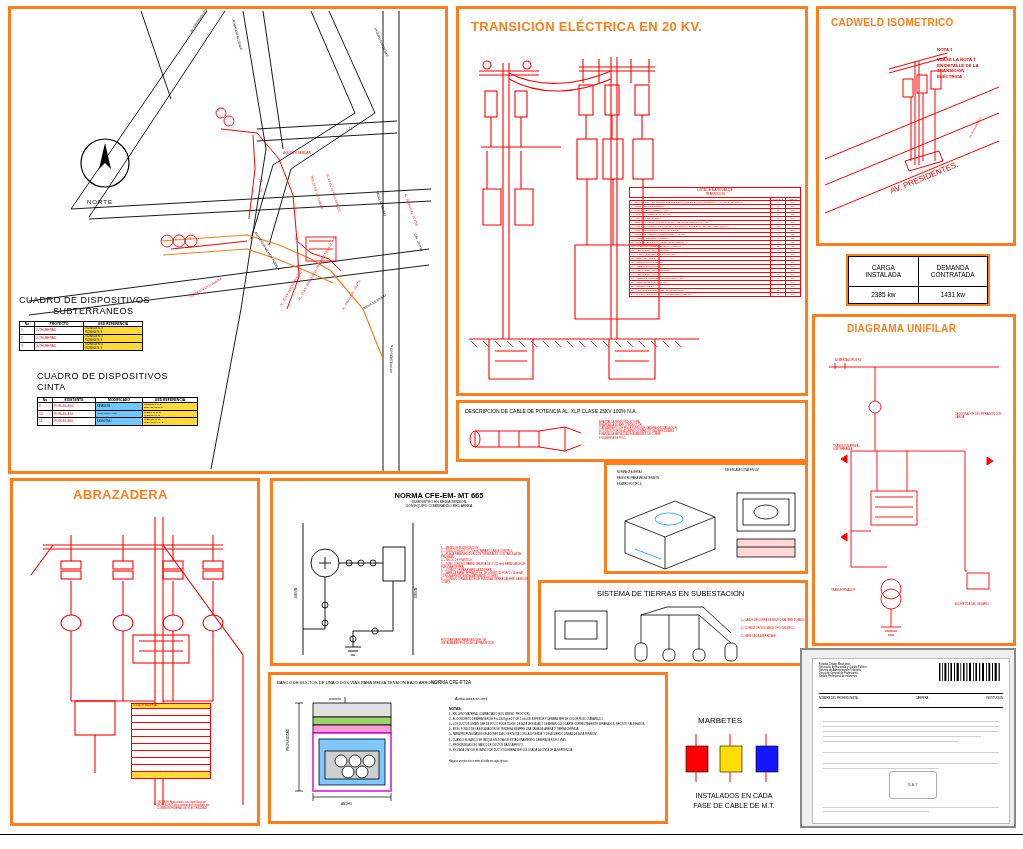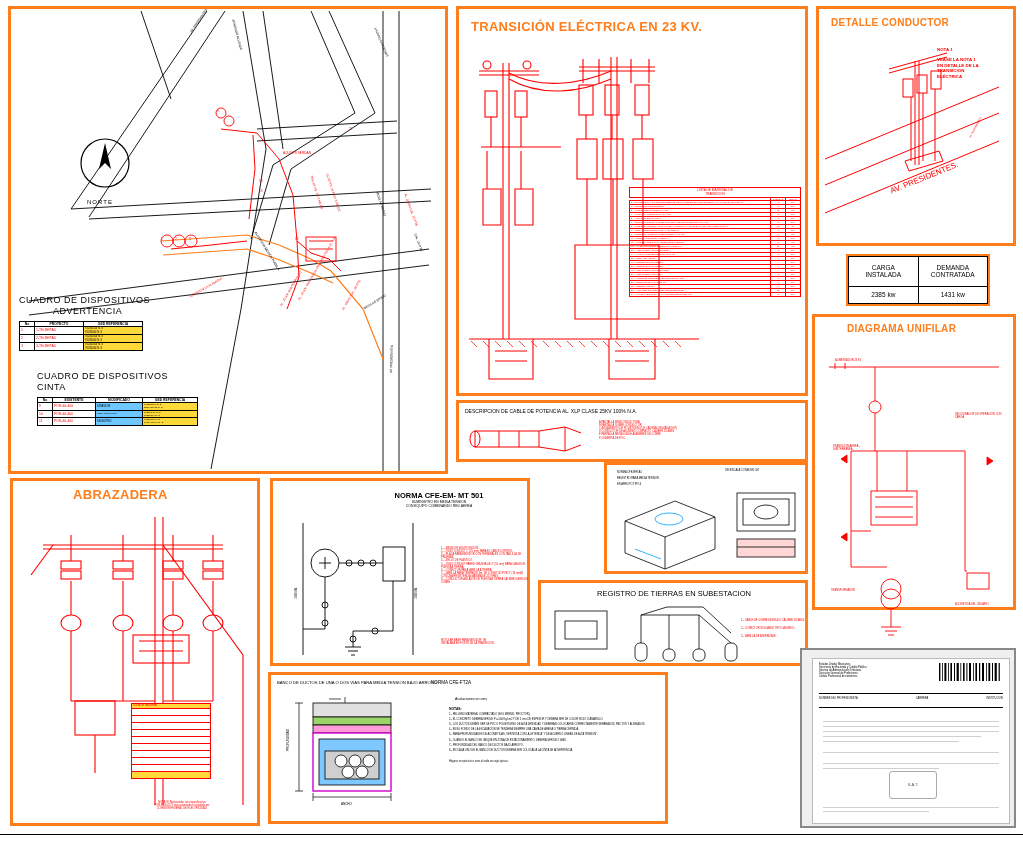--- a/index.html
+++ b/index.html
@@ -103,21 +103,21 @@
     <div class="lbl tiny red" style="left:164px;top:228px;">2</div>
     <div class="lbl tiny red" style="left:178px;top:228px;">3</div>
     <div class="lbl tiny red" style="left:206px;top:100px;">9</div>
     <div class="lbl tiny red" style="left:248px;top:170px;">10</div>
     <div class="lbl tiny red" style="left:338px;top:118px;">11</div>
     <div class="lbl tiny red" style="left:284px;top:228px;">12</div>
     <div class="lbl tiny red" style="left:248px;top:180px;">13</div>
 
     <div style="position:absolute;left:8px;top:286px;">
       <div class="sm" style="font-size:9px;letter-spacing:.5px;">CUADRO DE DISPOSITIVOS</div>
-      <div class="sm" style="font-size:9px;letter-spacing:.5px;margin-left:34px;">ADVERTENCIA</div>
+      <div class="sm" style="font-size:9px;letter-spacing:.5px;margin-left:34px;">SUBTERRANEOS</div>
       <table class="tbl" style="margin-top:3px;">
         <tbody>
             <tr>
           <th style="width:12px;">No</th>
           <th style="width:46px;">PROYECTO</th>
           <th style="width:56px;">GED REFERENCIA</th>
         </tr>
         <tr>
           <td class="red">1</td>
           <td class="red">1-TH-RHTA4</td>
@@ -257,21 +257,21 @@
             </tr>
       </tbody>
         </table>
     </div>
     <div class="lbl xtiny red" style="left:104px;top:320px;white-space:pre-line;text-align:center;width:130px;">NOTA: El Restaurador con especificacion
 POR-RES-0727 sera autorizado e instalado por
 COMISION FEDERAL DE ELECTRICIDAD.</div>
   </div>
 
   <div class="panel" style="left:456px;top:6px;width:352px;height:390px;">
-    <div class="title" style="position:absolute;left:12px;top:10px;font-size:13px;">TRANSICIÓN ELÉCTRICA EN 23 KV.</div>
+    <div class="title" style="position:absolute;left:12px;top:10px;font-size:13px;">TRANSICIÓN ELÉCTRICA EN 20 KV.</div>
     <svg width="346" height="350" viewBox="0 0 346 350" style="position:absolute;left:0;top:30px;">
       <g stroke="#ff0000" fill="none" stroke-width="1.1">
 
         <path d="M44 24 L44 300"></path>
           <path d="M50 24 L50 300"></path>
         <path d="M20 32 L80 32"></path>
           <path d="M20 36 L80 36"></path>
         <circle cx="28" cy="26" r="4"></circle>
           <circle cx="68" cy="26" r="4"></circle>
 
@@ -474,21 +474,21 @@
       <div class="xtiny red">A    PANTALLA SEMICONDUCTORA</div>
       <div class="xtiny red">B    PANTALLA SOBRE CONDUCTOR</div>
       <div class="xtiny red">C    AISLAMIENTO DE POLIETILENO DE CADENA CRUZADA (XLP)</div>
       <div class="xtiny red">D    CONDUCTOR DE ALUMINIO COMPACTO CALIBRE 2/0 AWG</div>
       <div class="xtiny red">E    PANTALLA METALICA DE ALAMBRES DE COBRE</div>
       <div class="xtiny red">F    CUBIERTA DE P.V.C.</div>
     </div>
   </div>
 
   <div class="panel" style="left:816px;top:6px;width:200px;height:240px;">
-    <div class="title" style="position:absolute;left:12px;top:8px;font-size:10px;">DETALLE CONDUCTOR</div>
+    <div class="title" style="position:absolute;left:12px;top:8px;font-size:10px;">CADWELD ISOMETRICO</div>
     <svg width="194" height="204" viewBox="0 0 194 204" style="position:absolute;left:0;top:26px;">
       <g stroke="#ff0000" fill="none" stroke-width="1">
 
         <path d="M6 124 L180 52"></path>
         <path d="M6 150 L180 78"></path>
         <path d="M6 178 L180 106"></path>
 
         <path d="M96 26 L96 130"></path>
           <path d="M100 26 L100 130"></path>
 
@@ -523,21 +523,21 @@
 CONTRATADA</td>
       </tr>
       <tr>
         <td style="border:1px solid #000;text-align:center;font-size:6.5px;">2385 kw</td>
         <td style="border:1px solid #000;text-align:center;font-size:6.5px;">1431 kw</td>
       </tr>
     </tbody>
       </table>
   </div>
 
-  <div class="panel" style="left:812px;top:314px;width:204px;height:296px;">
+  <div class="panel" style="left:812px;top:314px;width:204px;height:332px;">
     <div class="title" style="position:absolute;left:32px;top:6px;font-size:10px;">DIAGRAMA UNIFILAR</div>
     <svg width="198" height="300" viewBox="0 0 198 300" style="position:absolute;left:0;top:24px;">
       <g stroke="#ff0000" fill="none" stroke-width="0.9">
         <path d="M14 26 L184 26"></path>
         <path d="M60 26 L60 60"></path>
         <circle cx="60" cy="66" r="6"></circle>
         <path d="M60 72 L60 110"></path>
         <path d="M36 110 L150 110"></path>
         <path d="M36 110 L36 190 M62 110 L62 150 M92 110 L92 150 M150 110 L150 230"></path>
         <rect x="56" y="150" width="46" height="34"></rect>
@@ -558,21 +558,21 @@
     </svg>
     <div class="lbl xtiny red" style="left:20px;top:42px;">ALIMENTADOR 23 KV</div>
     <div class="lbl xtiny red" style="left:18px;top:128px;width:40px;white-space:normal;">TRANSICION AEREA - SUBTERRANEA</div>
     <div class="lbl xtiny red" style="left:140px;top:96px;width:54px;white-space:normal;">SECCIONADOR DE OPERACION CON CARGA</div>
     <div class="lbl xtiny red" style="left:16px;top:272px;width:46px;white-space:normal;">TRANSFORMADOR</div>
     <div class="lbl xtiny red" style="left:140px;top:286px;width:54px;white-space:normal;">ACOMETIDA DEL USUARIO</div>
   </div>
 
   <div class="panel" style="left:270px;top:478px;width:260px;height:188px;">
     <div style="position:absolute;left:86px;top:10px;text-align:center;width:160px;">
-      <div style="font-size:7.5px;font-weight:bold;">NORMA CFE-EM- MT 501</div>
+      <div style="font-size:7.5px;font-weight:bold;">NORMA CFE-EM- MT 665</div>
       <div style="font-size:3.4px;">SUMINISTRO EN MEDIA TENSION</div>
       <div style="font-size:3.4px;">CON EQUIPO COMBINANDO  RED AEREA</div>
     </div>
     <svg width="160" height="140" viewBox="0 0 160 140" style="position:absolute;left:10px;top:38px;">
       <g stroke="#000" fill="none" stroke-width="0.9">
         <path d="M20 4 L20 136"></path>
         <path d="M130 4 L130 136"></path>
         <circle cx="42" cy="44" r="14"></circle>
         <path d="M36 44 l12 0 M42 38 l0 12"></path>
         <rect x="100" y="28" width="22" height="34"></rect>
@@ -624,21 +624,21 @@
         <rect x="6" y="4" width="58" height="38"></rect>
         <rect x="12" y="10" width="46" height="26"></rect>
         <ellipse cx="35" cy="23" rx="12" ry="7"></ellipse>
         <rect x="6" y="50" width="58" height="18" fill="#ffd7d7"></rect>
         <path d="M6 58 l58 0"></path>
       </g>
     </svg>
   </div>
 
   <div class="panel" style="left:538px;top:580px;width:270px;height:86px;">
-    <div style="position:absolute;left:56px;top:6px;font-size:7.5px;">REGISTRO DE TIERRAS EN SUBESTACION</div>
+    <div style="position:absolute;left:56px;top:6px;font-size:7.5px;">SISTEMA DE TIERRAS EN SUBESTACION</div>
     <svg width="256" height="60" viewBox="0 0 256 60" style="position:absolute;left:8px;top:20px;">
       <g stroke="#000" fill="none" stroke-width="0.8">
         <rect x="6" y="8" width="52" height="38"></rect>
         <rect x="16" y="18" width="32" height="18"></rect>
         <path d="M92 12 L150 12 L182 40"></path>
         <path d="M92 12 L92 40 M120 12 L120 46 M150 12 L150 46"></path>
         <rect x="86" y="40" width="12" height="18" rx="5"></rect>
         <rect x="114" y="46" width="12" height="12" rx="5"></rect>
         <rect x="144" y="46" width="12" height="12" rx="5"></rect>
         <rect x="176" y="40" width="12" height="18" rx="5"></rect>
@@ -687,20 +687,36 @@
       <div class="xtiny" style="margin-top:2px;">3.- LOS DUCTOS DEBEN SER DE PVC O POLIETILENO DE ALTA DENSIDAD Y DEBERAN COLOCARSE CORRECTAMENTE SEPARADOS, RECTOS Y ALINEADOS.</div>
       <div class="xtiny" style="margin-top:2px;">4.- EN EL FONDO DE LA EXCAVACION SE TENDERA SIEMPRE UNA CAMA DE ARENA O TIERRA CERNIDA.</div>
       <div class="xtiny" style="margin-top:2px;">5.- PARA PROFUNDIDADES DE ACOMETIDAS, VER NOTA CON LA LEYENDA "Y DE ACUERDO LINEAS DE ALTA TENSION".</div>
       <div class="xtiny" style="margin-top:2px;">6.- CUANDO EL BANCO SE UBIQUE EN ZONA DE ESTACIONAMIENTO, DEBERA SER DE 2 VIAS.</div>
       <div class="xtiny" style="margin-top:2px;">7.- PROFUNDIDAD DEL BANCO DE DUCTOS BAJO ARROYO.</div>
       <div class="xtiny" style="margin-top:2px;">8.- EN CADA UNO DE EL BANCO DE DUCTOS DEBERA SER COLOCADA LA CINTA DE ADVERTENCIA.</div>
       <div class="xtiny" style="margin-top:8px;">Hágase un ejercicio o rotro al ruido en cajas tipicas.</div>
     </div>
   </div>
 
+  <div class="panel" style="left:672px;top:672px;width:124px;height:152px;border:none;">
+    <div style="position:absolute;left:26px;top:44px;font-size:8px;">MARBETES</div>
+    <svg width="110" height="52" viewBox="0 0 110 52" style="position:absolute;left:8px;top:60px;">
+      <g stroke="#ff0000" fill="none" stroke-width="1">
+        <path d="M16 2 L16 14 M50 2 L50 14 M86 2 L86 14"></path>
+      </g>
+      <rect x="6" y="14" width="22" height="26" fill="#ff0000" stroke="#000" stroke-width=".6"></rect>
+      <rect x="40" y="14" width="22" height="26" fill="#ffdd00" stroke="#000" stroke-width=".6"></rect>
+      <rect x="76" y="14" width="22" height="26" fill="#1515ff" stroke="#000" stroke-width=".6"></rect>
+      <g stroke="#ff0000" fill="none" stroke-width="1">
+        <path d="M16 40 L16 50 M50 40 L50 50 M86 40 L86 50"></path>
+      </g>
+    </svg>
+    <div style="position:absolute;left:4px;top:120px;width:116px;text-align:center;font-size:7px;">INSTALADOS EN CADA</div>
+    <div style="position:absolute;left:4px;top:130px;width:116px;text-align:center;font-size:7px;">FASE DE CABLE DE M.T.</div>
+  </div>
 
   <div class="panel" style="left:800px;top:648px;width:216px;height:180px;border:2px solid #888;background:#efefef;">
     <div style="position:absolute;left:10px;top:8px;width:196px;height:164px;background:#fff;border:1px solid #bbb;">
       <div style="position:absolute;left:6px;top:4px;width:90px;">
         <div class="xtiny">Estados Unidos Mexicanos</div>
         <div class="xtiny">Secretaría de Hacienda y Crédito Público</div>
         <div class="xtiny">Servicio de Administración Tributaria</div>
         <div class="xtiny">Dirección General de Profesiones</div>
         <div class="xtiny">Cédula Profesional de exámenes</div>
       </div>

